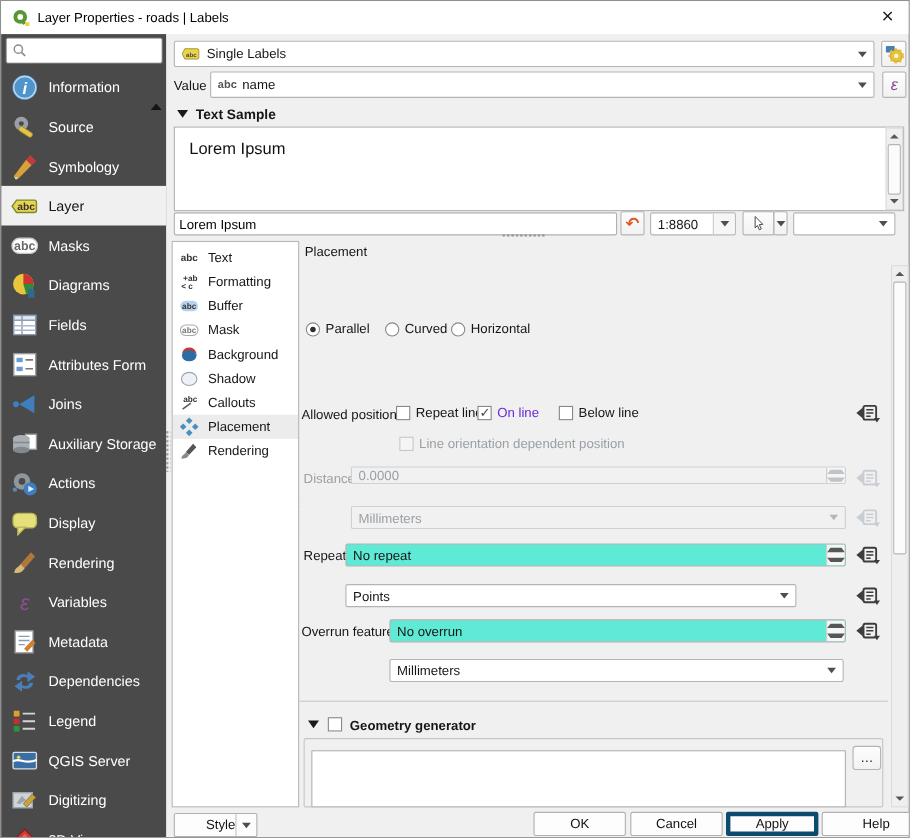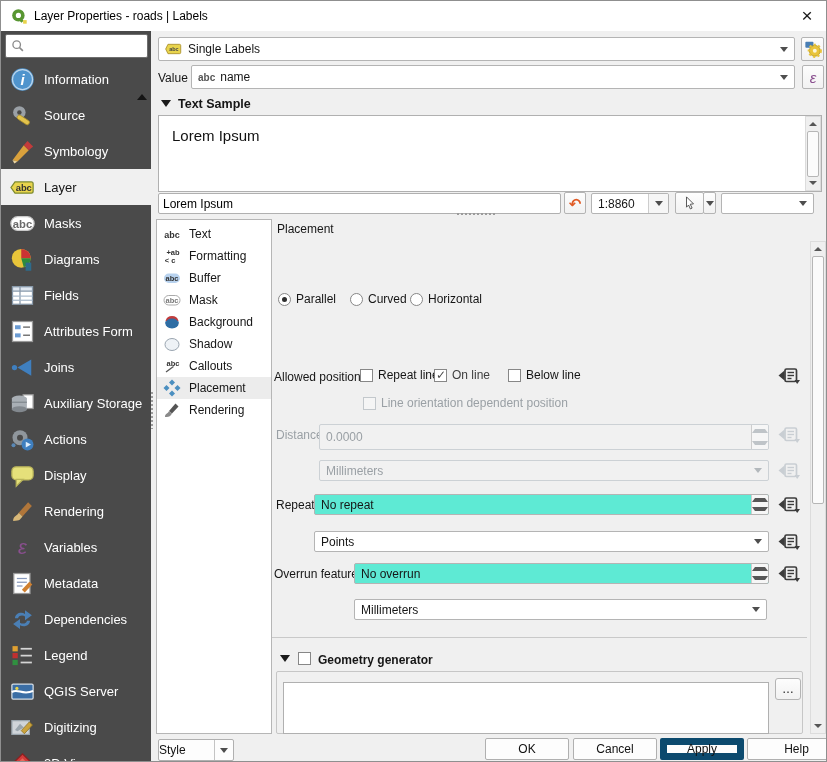--- a/index.html
+++ b/index.html
@@ -46,21 +46,21 @@
 .btn{position:absolute;background:linear-gradient(#fdfdfd,#f2f2f2);border:1px solid #b4b4b4;border-radius:2px;display:flex;align-items:center;justify-content:center;font-size:12px;color:#161616;cursor:default;}
 .row-label{position:absolute;font-size:12px;color:#161616;white-space:nowrap;}
 .muted{color:#9aa0a5 !important;}
 .cb{width:13px;height:13px;border:1px solid #878787;background:#fff;display:inline-block;position:relative;flex:0 0 auto;}
 .cb.on::after{content:"✓";position:absolute;left:1px;top:-2px;font-size:12px;font-weight:bold;color:#4a4a4a;}
 .cb.dis{border-color:#c3c8cc;background:#f5f5f5;}
 .radio{width:13px;height:13px;border:1px solid #878787;border-radius:50%;background:#fff;display:inline-block;position:relative;flex:0 0 auto;}
 .radio.on::after{content:"";position:absolute;left:3px;top:3px;width:5px;height:5px;border-radius:50%;background:#2e2e2e;}
 .opt{position:absolute;display:flex;align-items:center;font-size:12px;color:#161616;}
 .opt .opt-label{margin-left:5px;}
-.opt.checked .opt-label{color:#404040;}
+.opt.checked .opt-label{color:#6d28d9;}
 .dd{position:absolute;width:25px;height:20px;border:none;background:transparent;color:#3c3c3c;padding:0;}
 .dd svg{width:24px;height:19px;}
 .dd.dis{color:#c9ced3;}
 
 
 .vtrack{position:absolute;background:#efefef;border:1px solid #dcdcdc;}
 .vbtn{position:absolute;left:0;width:100%;height:14px;display:flex;align-items:center;justify-content:center;}
 .vbtn .tri-u-s,.vbtn .tri-d-s{border-left-width:4px;border-right-width:4px;}
 .vhandle{position:absolute;left:1px;right:1px;background:#fbfbfb;border:1px solid #b6b6b6;border-radius:2px;}
 
@@ -73,21 +73,21 @@
 .tab-label{margin-left:6px;white-space:nowrap;}
 
 
 .sep{position:absolute;height:1px;background:#c9c9c9;}
 .grip{position:absolute;background-image:radial-gradient(#9b9b9b 1px,transparent 1.3px);background-size:4px 4px;}
 .bold{font-weight:bold;}
 .collapse-arr{position:absolute;width:0;height:0;border-left:5px solid transparent;border-right:5px solid transparent;border-top:7px solid #1a1a1a;}
 .sample-box{position:absolute;left:157px;top:114px;width:664px;height:77px;background:#fff;border:1px solid #b0b0b0;}
 .sample-text{position:absolute;left:13px;top:11px;font-size:15px;color:#111;}
 .fbtn{position:absolute;height:22px;background:#fdfdfd;border:1px solid #b0b0b0;border-radius:2px;font-size:12px;color:#111;display:flex;align-items:center;justify-content:center;cursor:default;}
-.fbtn.default{border:7px solid #0c4a6e;text-align:right;}
+.fbtn.default{border:4px solid #0c4a6e;text-align:right;}
 .groupbox{position:absolute;border:1px solid #c6c6c6;border-radius:2px;background:#f0f0f0;}
 </style>
 </head>
 <body>
 
 <div id="window">
 
   <div class="titlebar">
     <span class="logo">
         <svg viewBox="0 0 18 18">
@@ -537,21 +537,21 @@
         <path d="M17.5 14 L23 14 L20.2 18 Z" fill="currentColor"></path>
       </svg>
     </button>
 
   <div class="opt" style="left:362px;top:395px;align-items:flex-end;">
     <span class="cb dis"></span>
     <span class="opt-label muted">Line orientation dependent position</span>
   </div>
 
   <div class="row-label muted" style="left:275px;top:427px;">Distance</div>
-  <div class="spin dis" style="left:318px;top:423px;width:450px;height:26px;">
+  <div class="spin dis" style="left:318px;top:423px;width:450px;height:16px;">
     <span>0.0000</span>
     <span class="grow"></span>
     <span class="spin-col">
         <span>
           <span class="tri-u-s"></span>
         </span>
         <span>
           <span class="tri-d-s"></span>
         </span>
       </span>
@@ -602,21 +602,21 @@
       <svg viewBox="0 0 24 19">
         <path d="M7.5 4.5 L1.5 9.5 L7.5 14.5 Z" fill="currentColor"></path>
         <rect x="8" y="3" width="11.5" height="12.5" rx="1.5" fill="none" stroke="currentColor" stroke-width="1.7"></rect>
         <line x1="10.5" y1="6.5" x2="17" y2="6.5" stroke="currentColor" stroke-width="1.4"></line>
         <line x1="10.5" y1="9.5" x2="17" y2="9.5" stroke="currentColor" stroke-width="1.4"></line>
         <line x1="10.5" y1="12.5" x2="14.5" y2="12.5" stroke="currentColor" stroke-width="1.4"></line>
         <path d="M17.5 14 L23 14 L20.2 18 Z" fill="currentColor"></path>
       </svg>
     </button>
 
-  <div class="combo" style="left:313px;top:530px;width:455px;height:21px;">
+  <div class="combo" style="left:313px;top:530px;width:410px;height:21px;">
     <span>Points</span>
     <span class="grow"></span>
     <span class="arr">
         <span class="tri-d"></span>
       </span>
   </div>
   <button class="dd" style="left:776px;top:530px;">
       <svg viewBox="0 0 24 19">
         <path d="M7.5 4.5 L1.5 9.5 L7.5 14.5 Z" fill="currentColor"></path>
         <rect x="8" y="3" width="11.5" height="12.5" rx="1.5" fill="none" stroke="currentColor" stroke-width="1.7"></rect>
@@ -676,21 +676,21 @@
     <div class="vbtn" style="top:0;">
         <span class="tri-u-s"></span>
       </div>
     <div class="vhandle" style="top:14px;height:248px;"></div>
     <div class="vbtn" style="bottom:0;">
         <span class="tri-d-s"></span>
       </div>
   </div>
 
   <div class="fbtn" style="left:157px;top:738px;width:76px;padding:0;">
-    <span style="flex:1;text-align:left;">Style</span>
+    <span style="flex:1;text-align:right;">Style</span>
     <span style="width:19px;align-self:stretch;border-left:1px solid #c4c4c4;display:flex;align-items:center;justify-content:center;">
         <span class="tri-d"></span>
       </span>
   </div>
   <div class="fbtn" style="left:484px;top:737px;width:84px;">OK</div>
   <div class="fbtn" style="left:572px;top:737px;width:84px;">Cancel</div>
   <div class="fbtn default" style="left:659px;top:737px;width:84px;">Apply</div>
   <div class="fbtn" style="left:746px;top:737px;width:99px;">Help</div>
 
 </div>

